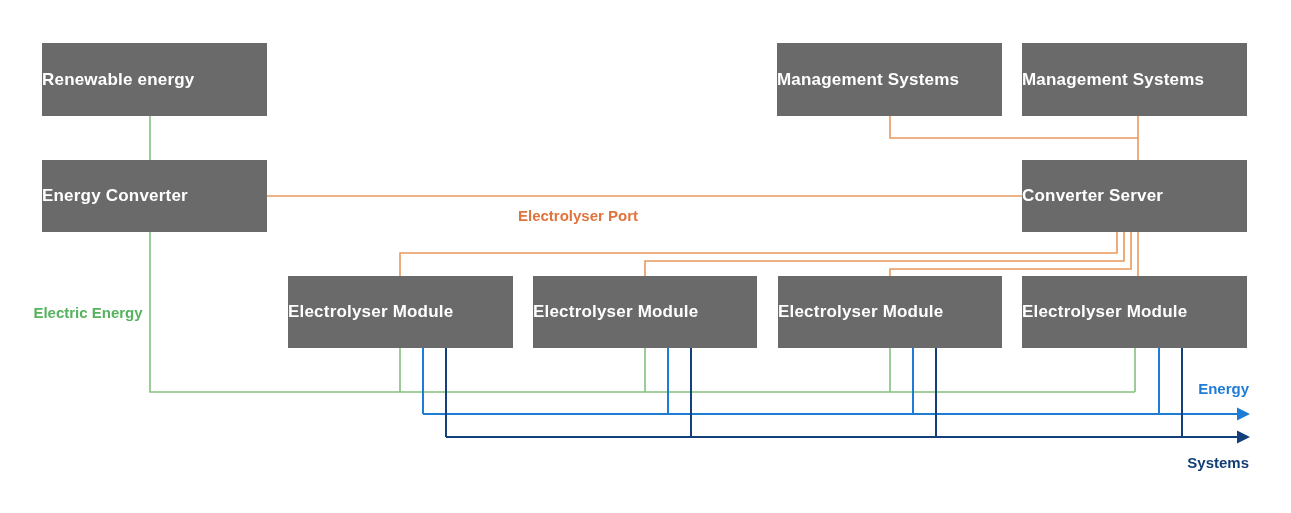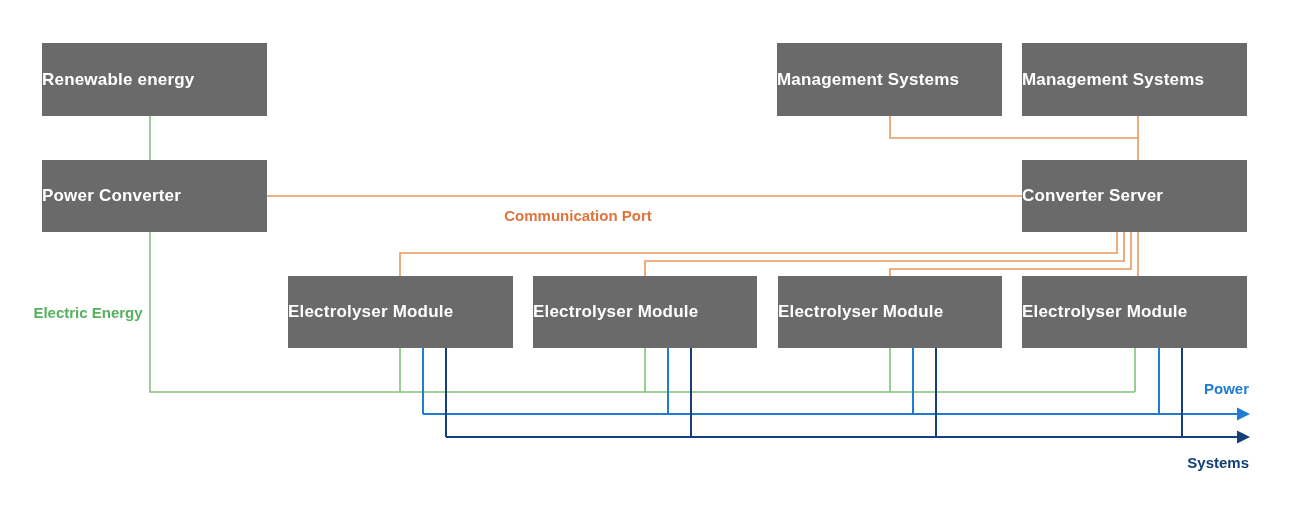--- a/index.html
+++ b/index.html
@@ -73,21 +73,21 @@
       <polyline points="691,348 691,437" class="edge edge-hydrogen" stroke="#133f7b"></polyline>
       <polyline points="936,348 936,437" class="edge edge-hydrogen" stroke="#133f7b"></polyline>
       <polyline points="1182,348 1182,437" class="edge edge-hydrogen" stroke="#133f7b"></polyline>
       <polyline points="446,437 1237,437" class="edge edge-hydrogen" stroke="#133f7b"></polyline>
       <polygon points="1237,430.5 1250,437 1237,443.5" fill="#133f7b"></polygon>
     </svg>
 <div class="node" style="left: 42px; top: 43px; width: 225px; height: 73px; background: rgb(106, 106, 106); color: rgb(255, 255, 255);">
       <span>Renewable energy</span>
     </div>
     <div class="node" style="left: 42px; top: 160px; width: 225px; height: 72px; background: rgb(106, 106, 106); color: rgb(255, 255, 255);">
-      <span>Power Converter</span>
+      <span>Energy Converter</span>
     </div>
     <div class="node" style="left: 777px; top: 43px; width: 225px; height: 73px; background: rgb(106, 106, 106); color: rgb(255, 255, 255);">
       <span>Management Systems</span>
     </div>
     <div class="node" style="left: 1022px; top: 43px; width: 225px; height: 73px; background: rgb(106, 106, 106); color: rgb(255, 255, 255);">
       <span>Management Systems</span>
     </div>
     <div class="node" style="left: 1022px; top: 160px; width: 225px; height: 72px; background: rgb(106, 106, 106); color: rgb(255, 255, 255);">
       <span>Converter Server</span>
     </div>
@@ -97,16 +97,16 @@
     <div class="node" style="left: 533px; top: 276px; width: 224px; height: 72px; background: rgb(106, 106, 106); color: rgb(255, 255, 255);">
       <span>Electrolyser Module</span>
     </div>
     <div class="node" style="left: 778px; top: 276px; width: 224px; height: 72px; background: rgb(106, 106, 106); color: rgb(255, 255, 255);">
       <span>Electrolyser Module</span>
     </div>
     <div class="node" style="left: 1022px; top: 276px; width: 225px; height: 72px; background: rgb(106, 106, 106); color: rgb(255, 255, 255);">
       <span>Electrolyser Module</span>
     </div>
     <div class="annotation" style="left: 88px; top: 312px; color: rgb(86, 178, 94); transform: translate(-50%, -50%);">Electric Energy</div>
-    <div class="annotation" style="left: 578px; top: 215px; color: rgb(224, 116, 60); transform: translate(-50%, -50%);">Communication Port</div>
-    <div class="annotation" style="left: 1249px; top: 388px; color: rgb(31, 124, 214); transform: translate(-100%, -50%);">Power</div>
+    <div class="annotation" style="left: 578px; top: 215px; color: rgb(224, 116, 60); transform: translate(-50%, -50%);">Electrolyser Port</div>
+    <div class="annotation" style="left: 1249px; top: 388px; color: rgb(31, 124, 214); transform: translate(-100%, -50%);">Energy</div>
     <div class="annotation" style="left: 1249px; top: 462px; color: rgb(18, 62, 117); transform: translate(-100%, -50%);">Systems</div>
   </div>
 
 </body></html>

